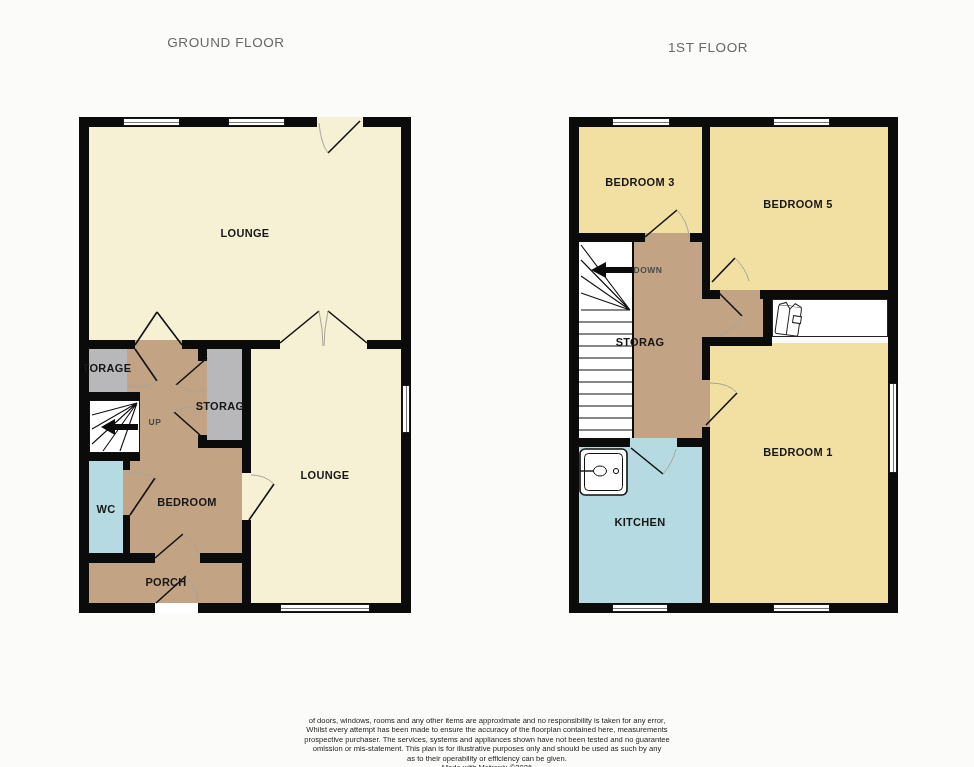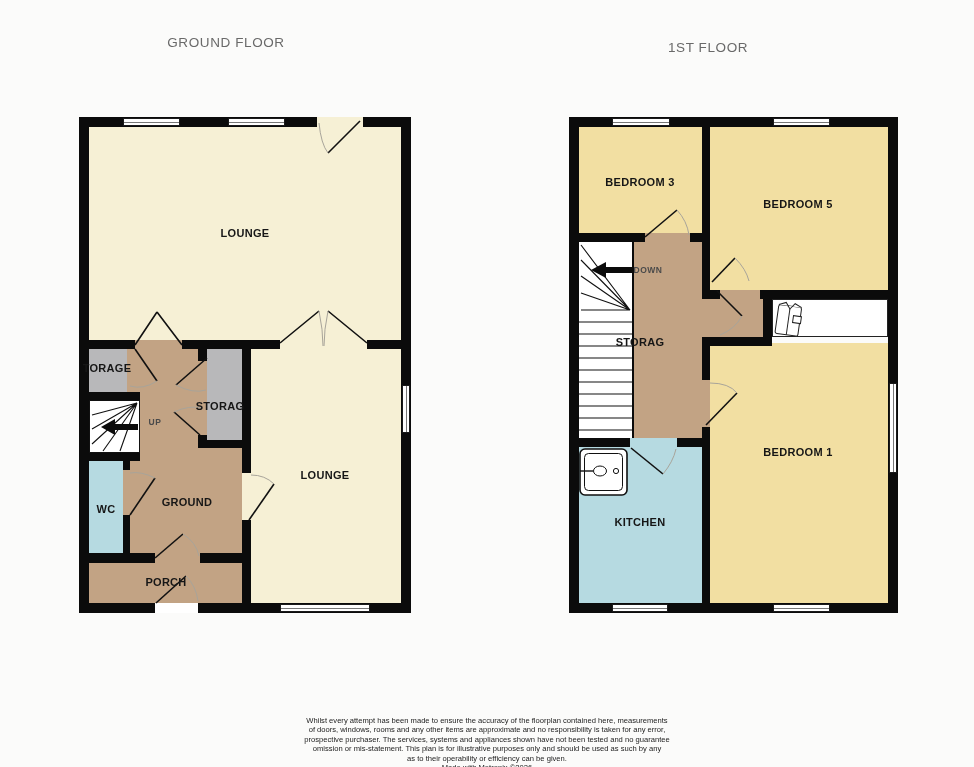--- a/index.html
+++ b/index.html
@@ -132,21 +132,21 @@
           <path class="arc" d="M104,417 Q117,425 120,439"></path>
       </g>
       <g>
         <path class="door" d="M77,486 L107,459"></path>
           <path class="arc" d="M107,459 Q117,469 119,484"></path>
       </g>
     </svg>
 
     <div class="rlabel" style="left:166px;top:116px;">LOUNGE</div>
     <div class="rlabel" style="left:246px;top:358px;">LOUNGE</div>
-    <div class="rlabel" style="left:108px;top:385px;">GROUND</div>
+    <div class="rlabel" style="left:108px;top:385px;">BEDROOM</div>
     <div class="rlabel" style="left:87px;top:465px;">PORCH</div>
     <div class="rlabel" style="left:27px;top:392px;">WC</div>
     <div class="rlabel" style="left:28px;top:251px;">TORAGE</div>
     <div class="rlabel" style="left:141px;top:289px;">STORAG</div>
     <div class="dirlabel" style="left:76px;top:305px;">UP</div>
   </div>
 
   <div class="floor" style="left:569px;top:117px;width:329px;height:496px;">
 
     <div class="room yellow" style="left:10px;top:10px;width:123px;height:106px;"></div>
@@ -237,21 +237,21 @@
 
     <div class="rlabel" style="left:71px;top:65px;">BEDROOM 3</div>
     <div class="rlabel" style="left:229px;top:87px;">BEDROOM 5</div>
     <div class="rlabel" style="left:229px;top:335px;">BEDROOM 1</div>
     <div class="rlabel" style="left:71px;top:225px;">STORAG</div>
     <div class="rlabel" style="left:71px;top:405px;">KITCHEN</div>
     <div class="dirlabel" style="left:79px;top:153px;">DOWN</div>
   </div>
 
   <div class="disclaimer">
+    <div>of doors, windows, rooms and any other items are approximate and no responsibility is taken for any error,</div>
     <div>Whilst every attempt has been made to ensure the accuracy of the floorplan contained here, measurements</div>
-    <div>of doors, windows, rooms and any other items are approximate and no responsibility is taken for any error,</div>
     <div>prospective purchaser. The services, systems and appliances shown have not been tested and no guarantee</div>
     <div>omission or mis-statement. This plan is for illustrative purposes only and should be used as such by any</div>
     <div>as to their operability or efficiency can be given.</div>
     <div>Made with Metropix ©2026</div>
   </div>
 
 </div>
 
 </body></html>

